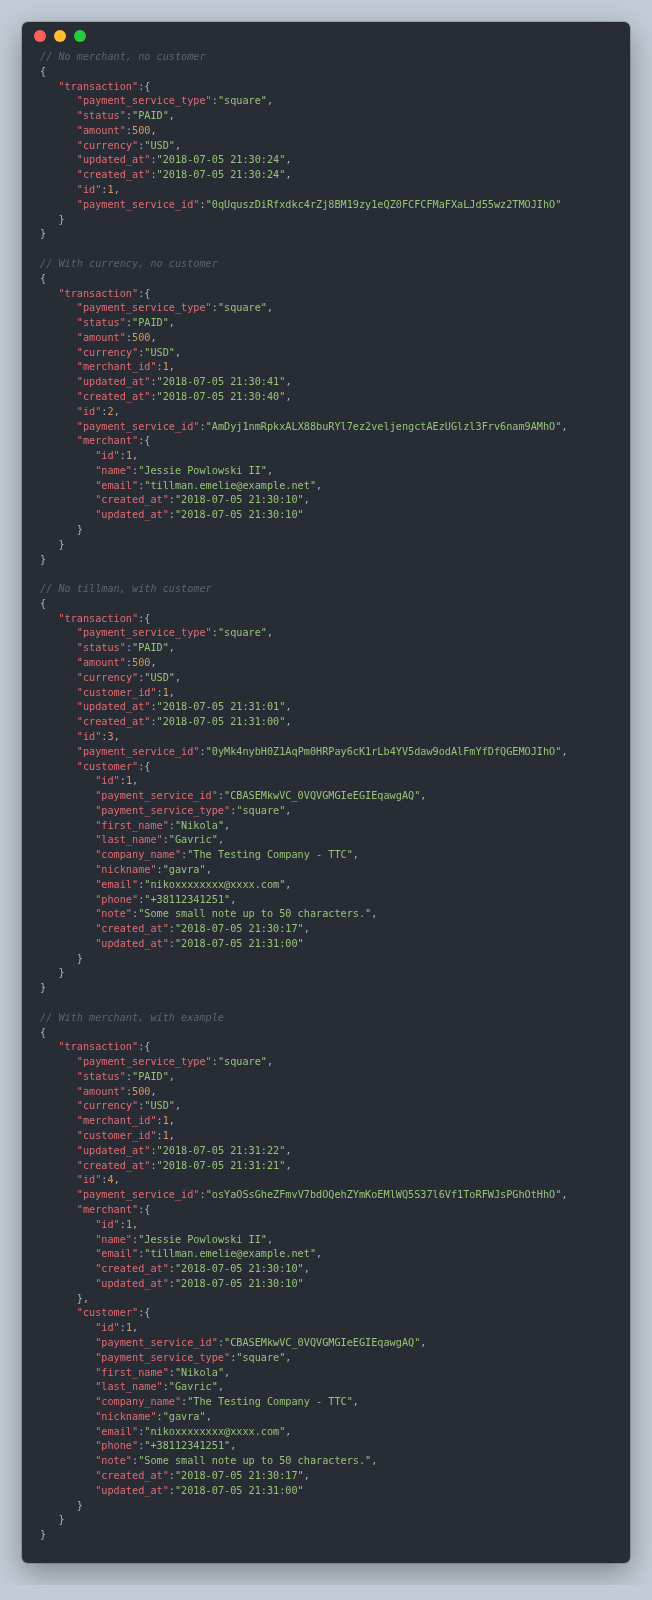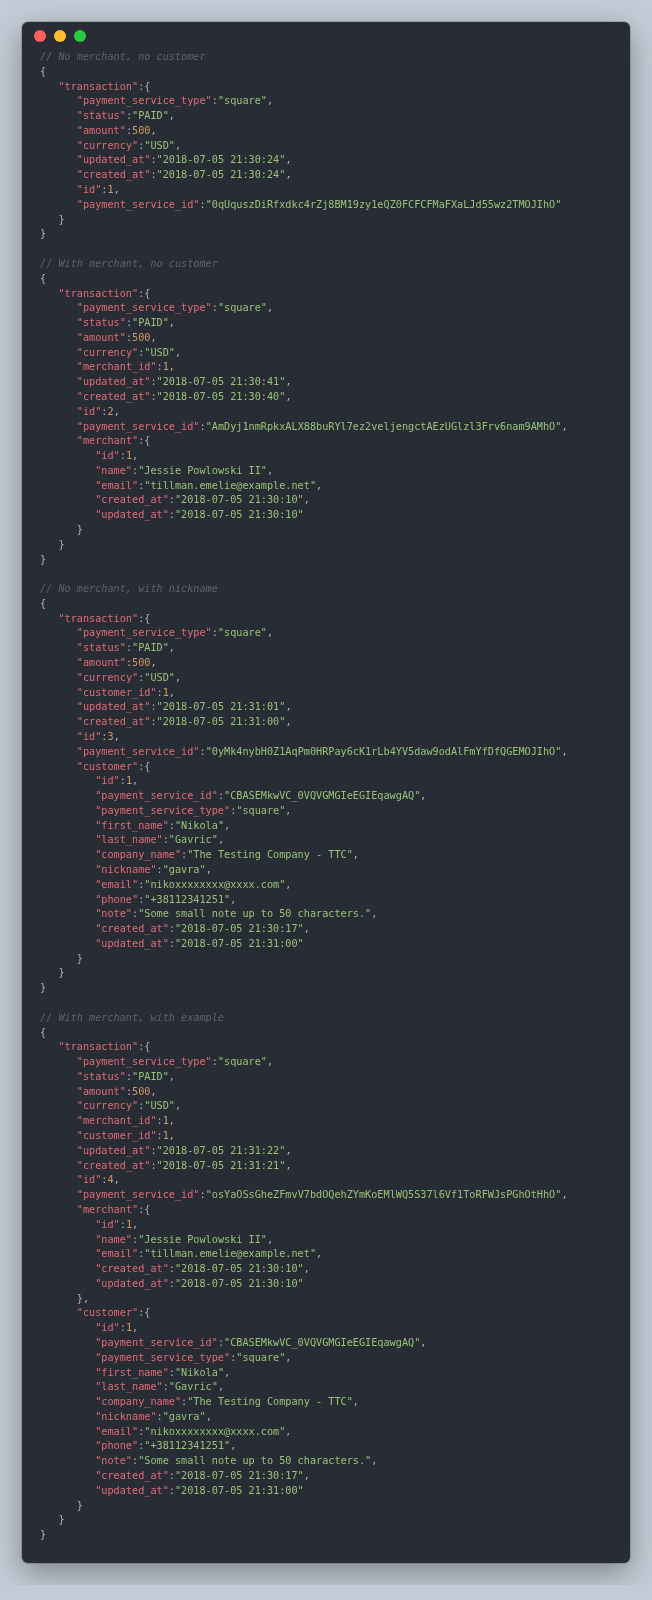--- a/index.html
+++ b/index.html
@@ -57,21 +57,21 @@
       <span class="k">"status"</span><span class="p">:</span><span class="s">"PAID"</span><span class="p">,</span>
       <span class="k">"amount"</span><span class="p">:</span><span class="n">500</span><span class="p">,</span>
       <span class="k">"currency"</span><span class="p">:</span><span class="s">"USD"</span><span class="p">,</span>
       <span class="k">"updated_at"</span><span class="p">:</span><span class="s">"2018-07-05 21:30:24"</span><span class="p">,</span>
       <span class="k">"created_at"</span><span class="p">:</span><span class="s">"2018-07-05 21:30:24"</span><span class="p">,</span>
       <span class="k">"id"</span><span class="p">:</span><span class="n">1</span><span class="p">,</span>
       <span class="k">"payment_service_id"</span><span class="p">:</span><span class="s">"0qUquszDiRfxdkc4rZj8BM19zy1eQZ0FCFCFMaFXaLJd55wz2TMOJIhO"</span>
    <span class="p">}</span>
 <span class="p">}</span>
 
-<span class="c">// With merchant, no customer</span>
+<span class="c">// With currency, no customer</span>
 <span class="p">{</span>
    <span class="k">"transaction"</span><span class="p">:{</span>
       <span class="k">"payment_service_type"</span><span class="p">:</span><span class="s">"square"</span><span class="p">,</span>
       <span class="k">"status"</span><span class="p">:</span><span class="s">"PAID"</span><span class="p">,</span>
       <span class="k">"amount"</span><span class="p">:</span><span class="n">500</span><span class="p">,</span>
       <span class="k">"currency"</span><span class="p">:</span><span class="s">"USD"</span><span class="p">,</span>
       <span class="k">"merchant_id"</span><span class="p">:</span><span class="n">1</span><span class="p">,</span>
       <span class="k">"updated_at"</span><span class="p">:</span><span class="s">"2018-07-05 21:30:41"</span><span class="p">,</span>
       <span class="k">"created_at"</span><span class="p">:</span><span class="s">"2018-07-05 21:30:40"</span><span class="p">,</span>
       <span class="k">"id"</span><span class="p">:</span><span class="n">2</span><span class="p">,</span>
@@ -79,21 +79,21 @@
       <span class="k">"merchant"</span><span class="p">:{</span>
          <span class="k">"id"</span><span class="p">:</span><span class="n">1</span><span class="p">,</span>
          <span class="k">"name"</span><span class="p">:</span><span class="s">"Jessie Powlowski II"</span><span class="p">,</span>
          <span class="k">"email"</span><span class="p">:</span><span class="s">"tillman.emelie@example.net"</span><span class="p">,</span>
          <span class="k">"created_at"</span><span class="p">:</span><span class="s">"2018-07-05 21:30:10"</span><span class="p">,</span>
          <span class="k">"updated_at"</span><span class="p">:</span><span class="s">"2018-07-05 21:30:10"</span>
       <span class="p">}</span>
    <span class="p">}</span>
 <span class="p">}</span>
 
-<span class="c">// No merchant, with nickname</span>
+<span class="c">// No tillman, with customer</span>
 <span class="p">{</span>
    <span class="k">"transaction"</span><span class="p">:{</span>
       <span class="k">"payment_service_type"</span><span class="p">:</span><span class="s">"square"</span><span class="p">,</span>
       <span class="k">"status"</span><span class="p">:</span><span class="s">"PAID"</span><span class="p">,</span>
       <span class="k">"amount"</span><span class="p">:</span><span class="n">500</span><span class="p">,</span>
       <span class="k">"currency"</span><span class="p">:</span><span class="s">"USD"</span><span class="p">,</span>
       <span class="k">"customer_id"</span><span class="p">:</span><span class="n">1</span><span class="p">,</span>
       <span class="k">"updated_at"</span><span class="p">:</span><span class="s">"2018-07-05 21:31:01"</span><span class="p">,</span>
       <span class="k">"created_at"</span><span class="p">:</span><span class="s">"2018-07-05 21:31:00"</span><span class="p">,</span>
       <span class="k">"id"</span><span class="p">:</span><span class="n">3</span><span class="p">,</span>

